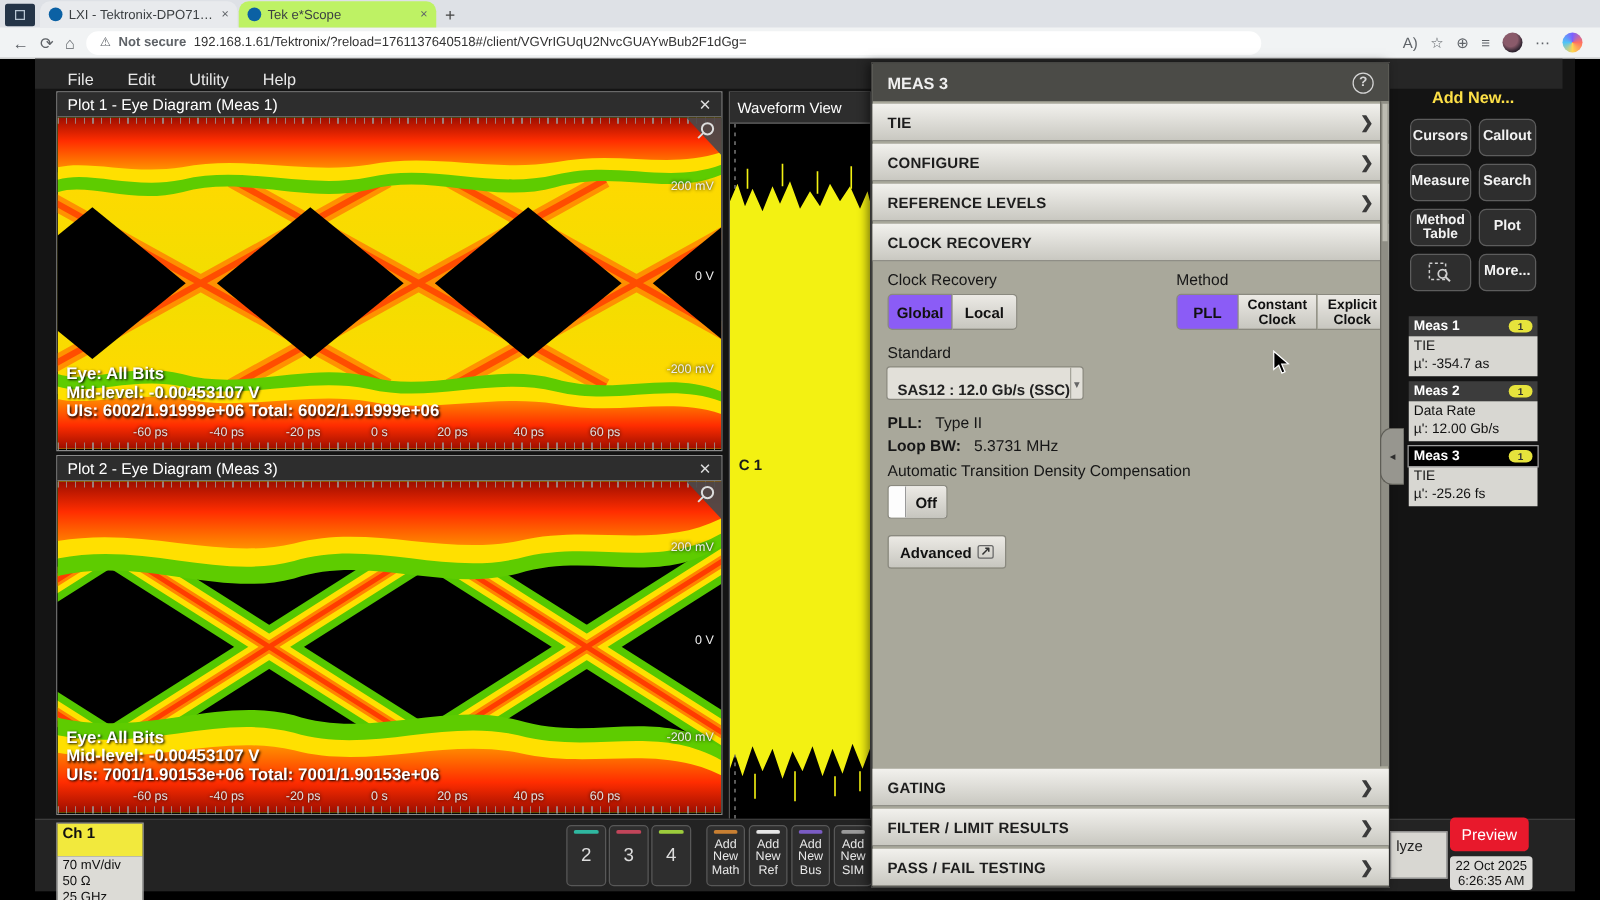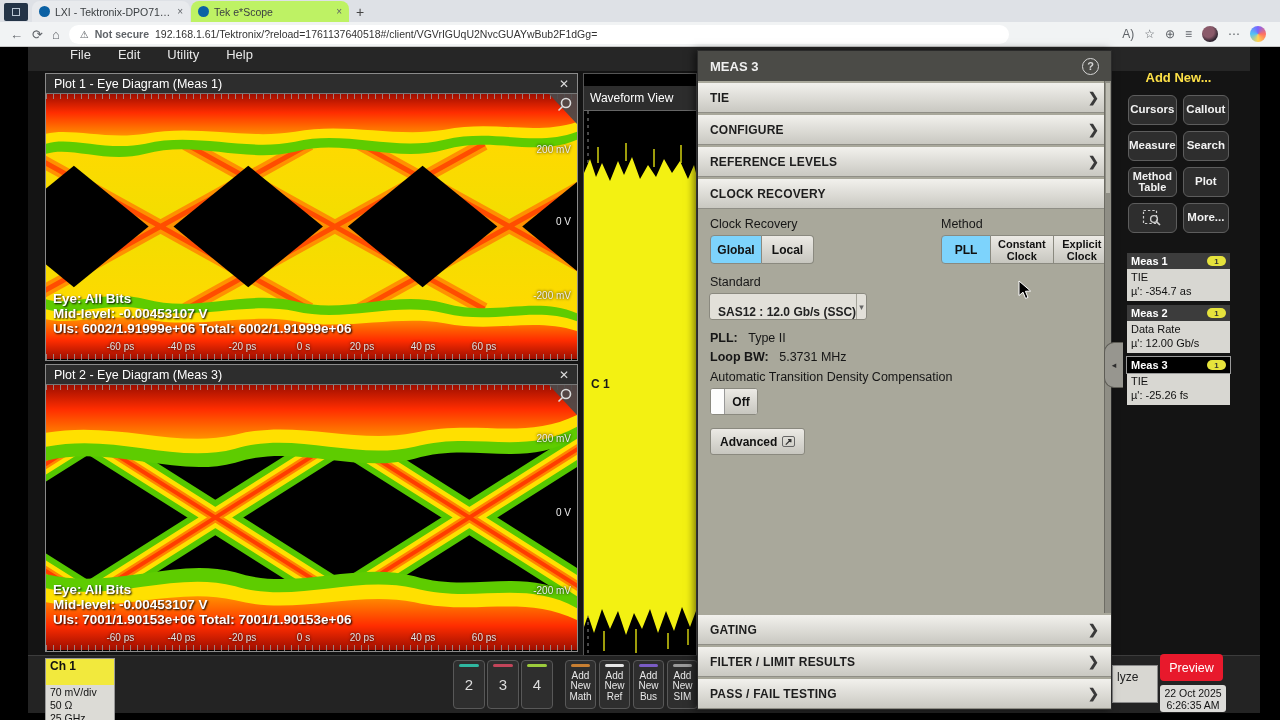--- a/index.html
+++ b/index.html
@@ -24,21 +24,21 @@
   .urlpill .warn { font-size:10px; }
   .urlpill .sec { font-weight:bold; }
   .url-text { color:#333; white-space:nowrap; overflow:hidden; }
   .chrome-right { display:flex; align-items:center; gap:10px; margin-left:auto; padding-right:4px; }
   .chrome-right .nav-ic { font-size:12px; }
   .avatar { width:16px; height:16px; border-radius:50%; background:radial-gradient(circle at 40% 35%, #8a5a6a 0 40%, #2e2430 70%); }
   .copilot { width:16px; height:16px; border-radius:50%; background:conic-gradient(#7b61ff,#ff6f61,#ffd54f,#4fc3f7,#7b61ff); }
 
   
   .scope { position:absolute; top:47px; left:28px; width:1232px; height:666px; background:#141414; }
-  .menubar { position:absolute; top:0; left:0; right:10px; height:24px; background:#262626; display:flex; align-items:flex-start; gap:27px; padding-left:42px; }
+  .menubar { position:absolute; top:0; left:0; right:10px; height:24px; background:#262626; display:flex; align-items:flex-end; gap:27px; padding-left:26px; }
   .menu-item { color:#e8e8e8; font-size:13px; }
 
   
   .plotwin { position:absolute; left:17px; width:533px; height:288px; border:1px solid #8a8a8a; background:#000; }
   .plot1 { top:26px; } .plot2 { top:317px; }
   .plot-title { height:20px; background:#2d2d2d; border-bottom:1px solid #777; display:flex; align-items:center; padding:0 8px; color:#fff; font-size:12.5px; }
   .plot-close { margin-left:auto; color:#ddd; font-size:12px; }
   .plot-body { position:relative; height:266px; background:#000; overflow:hidden; }
   .plot-body > svg.eye { position:absolute; inset:0; }
   .ruler-top { position:absolute; top:0; left:0; right:0; height:5px;
@@ -46,21 +46,21 @@
   .ruler-bot { position:absolute; bottom:0; left:0; right:0; height:6px;
     background:repeating-linear-gradient(90deg,#9a9a9a 0 1px,transparent 1px 7px); opacity:.8; }
   .xlabels { position:absolute; bottom:7px; left:0; right:0; height:12px; }
   .xlabels span { position:absolute; transform:translateX(-50%); font-size:10px; color:#e0e0e0; text-shadow:0 0 3px #000; white-space:nowrap; }
   .vlabels span { position:absolute; right:6px; font-size:10px; color:#eee; text-shadow:0 0 3px #000; }
   .eye-overlay { position:absolute; left:7px; bottom:24px; color:#fff; font-weight:bold; font-size:13.5px; line-height:1.12; text-shadow:1px 1px 2px #000; }
   .corner-mag { position:absolute; top:0; right:0; }
 
   
   .waveview { position:absolute; left:555px; top:26px; width:114px; height:582px; border:1px solid #555; background:#000; }
-  .wave-title { height:20px; background:#2d2d2d; border-bottom:1px solid #666; color:#fff; font-size:12px; display:flex; align-items:center; padding:12px 6px; white-space:nowrap;margin-top:12px; }
+  .wave-title { height:20px; background:#2d2d2d; border-bottom:1px solid #666; color:#fff; font-size:12px; display:flex; align-items:center; padding:12px 6px; white-space:nowrap; }
   .wave-body { position:relative; height:560px; }
   .wave-ch { position:absolute; left:7px; top:266px; font-size:12px; color:#1a1a1a; font-weight:bold; }
 
   
   .bottombar { position:absolute; left:0; right:0; bottom:0; height:58px; background:#232323; border-top:1px solid #3c3c3c; }
   .chbadge { position:absolute; left:17px; top:2px; width:70px; border:1px solid #999; }
   .chbadge .hd { background:#f2e93d; color:#111; font-weight:bold; font-size:12px; padding:0 4px; height:26px; line-height:15px; }
   .chbadge .bd { background:#dcdbd6; color:#111; font-size:10.5px; line-height:13px; padding:1px 4px 2px; }
   .chbtns { position:absolute; left:425px; top:4px; display:flex; gap:2px; }
   .chbtn { position:relative; width:32px; height:49px; background:#2e2e2e; border:1px solid #585858; border-radius:4px; color:#ddd; font-size:15px; display:flex; align-items:center; justify-content:center; }
@@ -74,21 +74,21 @@
   .panel { position:absolute; left:669px; top:3px; width:415px; height:660px; background:#a9a89b; border:1px solid #2a2a2a; box-shadow:-3px 0 8px rgba(0,0,0,.55); z-index:5; display:flex; flex-direction:column; }
   .panel-hd { height:30px; background:#4b4b47; color:#f0f0f0; font-size:13px; font-weight:bold; display:flex; align-items:center; padding:0 12px; flex:none; }
   .help-ic { margin-left:auto; width:17px; height:17px; border:1.6px solid #d6d6d6; border-radius:50%; color:#d6d6d6; font-size:11px; font-weight:bold; display:flex; align-items:center; justify-content:center; }
   .acc { height:30px; margin-top:2px; background:linear-gradient(#f2f1ed,#c9c8c1); color:#1d1d1d; font-size:12px; font-weight:bold; display:flex; align-items:center; padding:0 12px; border-bottom:1px solid #8f8e86; flex:none; letter-spacing:.2px; }
   .acc .chev { margin-left:auto; color:#3a3a3a; font-size:13px; }
   .panel-content { position:relative; flex:1; }
   .lbl { position:absolute; font-size:12.5px; color:#161616; }
   .seg { position:absolute; display:flex; }
   .segbtn { min-width:52px; height:29px; background:linear-gradient(#eceae5,#c7c6bf); border:1px solid #8a897f; color:#111; font-size:12px; font-weight:bold; display:flex; align-items:center; justify-content:center; text-align:center; line-height:12px; padding:0 6px; }
   .segbtn + .segbtn { border-left:none; }
-  .segbtn.sel { background:#7dd3fc; }
+  .segbtn.sel { background:#8b5cf6; }
   .seg .first { border-radius:4px 0 0 4px; } .seg .last { border-radius:0 4px 4px 0; }
   .dropdown { position:absolute; width:158px; height:27px; background:#e2e0d9; border:1px solid #8a897f; border-radius:3px; display:flex; align-items:flex-end; }
   .dropdown .dval { flex:1; font-size:12px; font-weight:bold; color:#222; padding-left:8px; white-space:nowrap; }
   .dropdown .darr { width:18px; height:100%; border-left:1px solid #a5a49a; color:#666; font-size:9px; display:flex; align-items:center; justify-content:center; }
   .inline-lbl { position:absolute; font-size:12.5px; color:#161616; }
   .inline-lbl b { font-weight:bold; }
   .toggle { position:absolute; width:48px; height:27px; border:1px solid #8a897f; border-radius:3px; overflow:hidden; display:flex; background:#fff; }
   .toggle .knob { width:14px; background:#fdfdfd; border-right:1px solid #999; }
   .toggle .tval { flex:1; background:linear-gradient(#eceae5,#c7c6bf); font-size:12px; font-weight:bold; color:#111; display:flex; align-items:center; justify-content:center; }
   .advbtn { position:absolute; height:27px; padding:0 9px; background:linear-gradient(#eceae5,#c7c6bf); border:1px solid #8a897f; border-radius:3px; font-size:12px; font-weight:bold; color:#111; display:flex; align-items:center; gap:5px; }

